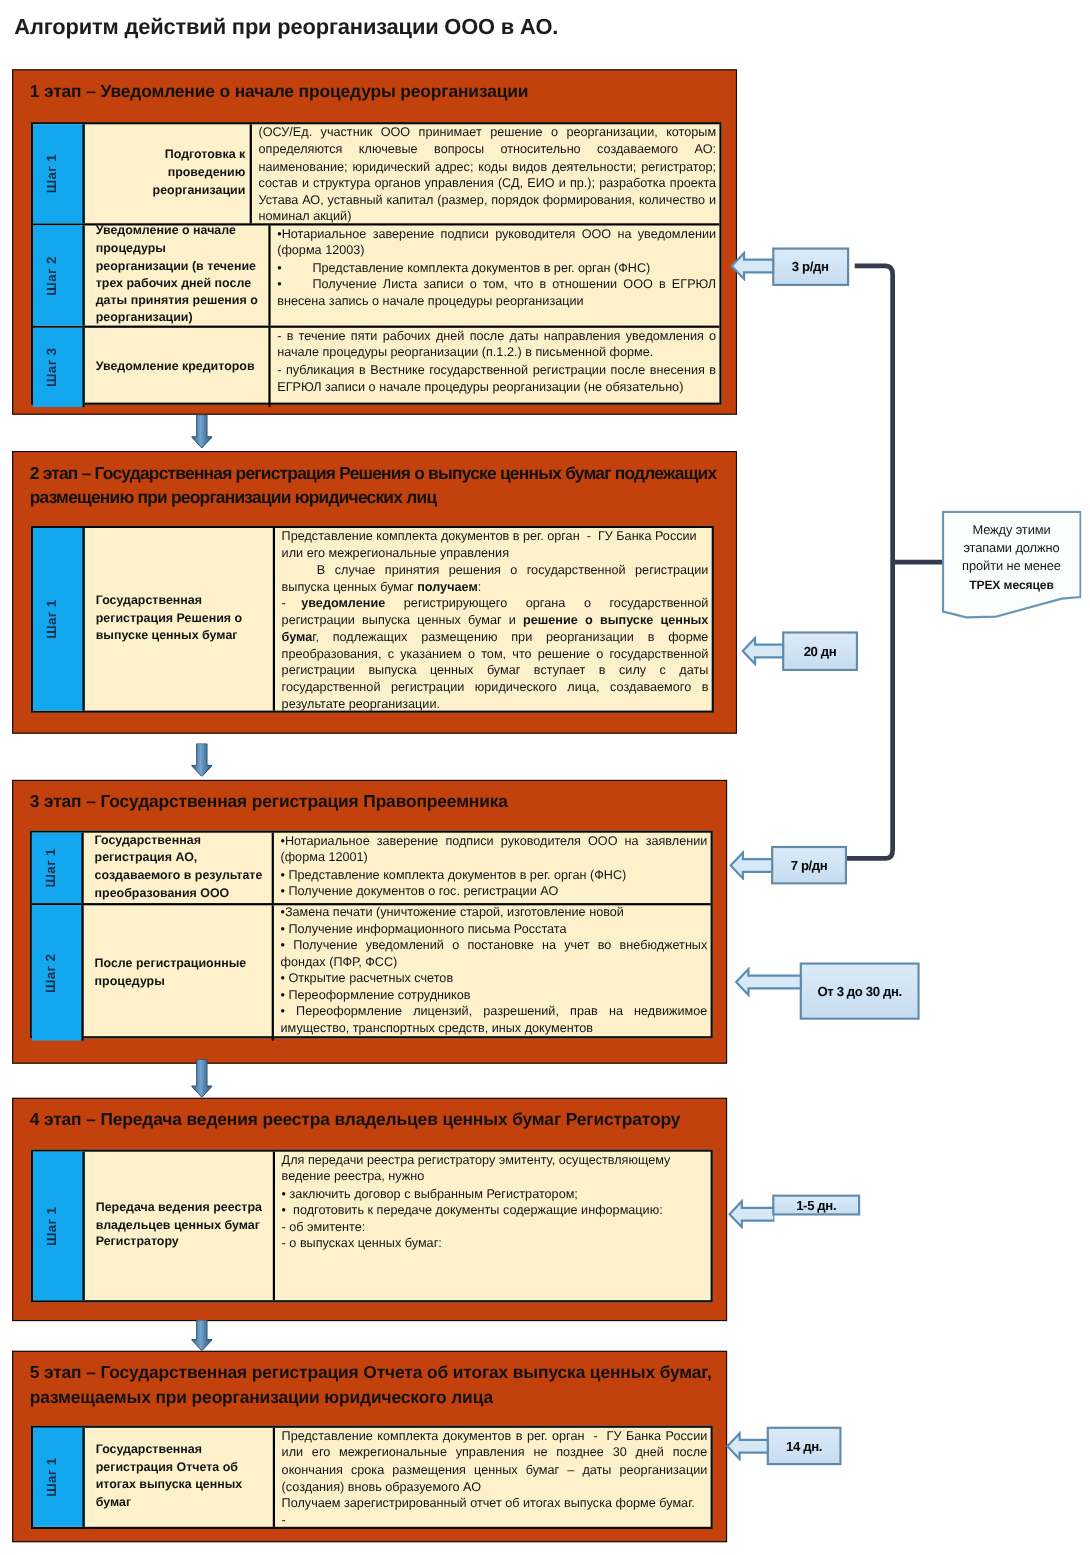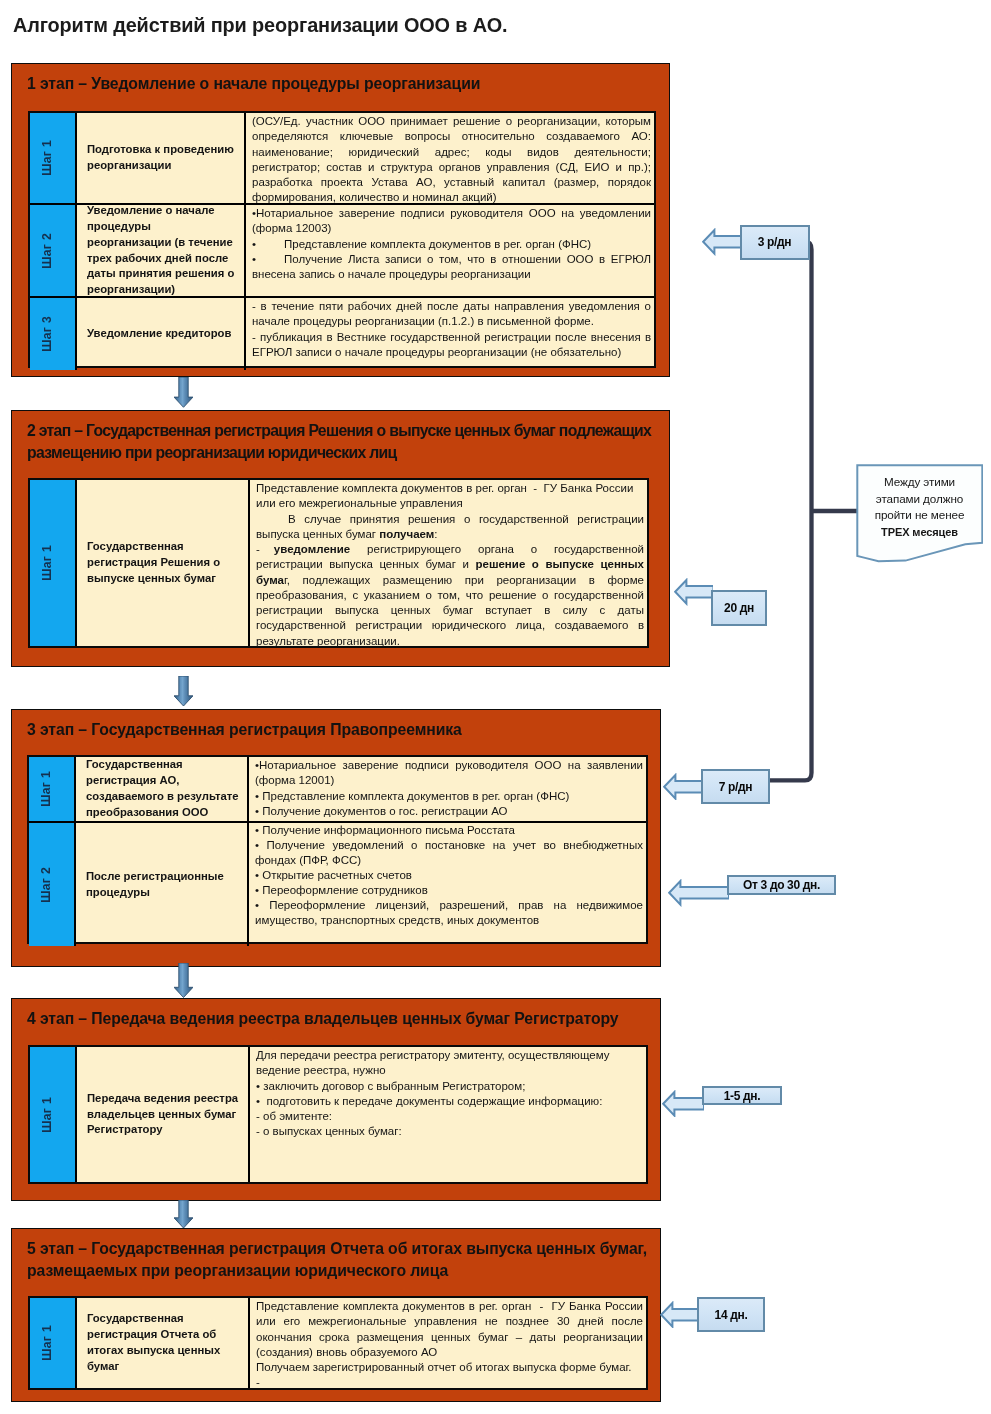--- a/index.html
+++ b/index.html
@@ -61,21 +61,21 @@
 <div class="page">
   <div id="doc-title">Алгоритм действий при реорганизации ООО в АО.</div>
 
   <div class="stage" style="left:11px;top:63px;width:659px;height:314px;">
     <div class="stage-title" style="left:15px;top:9px;width:630px;">1 этап – Уведомление о начале процедуры реорганизации</div>
     <div class="steps" style="left:16px;top:47px;width:628px;height:257px;">
       <div class="srow" style="height:92px;">
         <div class="stepno" style="width:47px;">
           <span>Шаг 1</span>
         </div>
-        <div class="stepname" style="width:169px;">
+        <div class="stepname" style="width:152px;text-align:right;">
           <span>Подготовка к проведению реорганизации</span>
         </div>
         <div class="sbody">
           <p>(ОСУ/Ед. участник ООО принимает решение о реорганизации, которым определяются ключевые вопросы относительно создаваемого АО: наименование; юридический адрес; коды видов деятельности; регистратор; состав и структура органов управления (СД, ЕИО и пр.); разработка проекта Устава АО, уставный капитал (размер, порядок формирования, количество и номинал акций)</p>
         </div>
       </div>
       <div class="srow" style="height:93px;">
         <div class="stepno" style="width:47px;">
           <span>Шаг 2</span>
         </div>
@@ -147,20 +147,21 @@
         </div>
       </div>
       <div class="srow" style="height:123px;">
         <div class="stepno" style="width:47px;">
           <span>Шаг 2</span>
         </div>
         <div class="stepname" style="width:173px;">
           <span>После регистрационные процедуры</span>
         </div>
         <div class="sbody tight">
+          <p class="nj">•Замена печати (уничтожение старой, изготовление новой</p>
           <p class="nj">• Получение информационного письма Росстата</p>
           <p class="jl">
               <i>•  Получение уведомлений о постановке на учет во внебюджетных</i>
               <i class="last">фондах (ПФР, ФСС)</i>
             </p>
           <p class="nj">• Открытие расчетных счетов</p>
           <p class="nj">• Переоформление сотрудников</p>
           <p class="jl">
               <i>•  Переоформление лицензий, разрешений, прав на недвижимое</i>
               <i class="last">имущество, транспортных средств, иных документов</i>
@@ -239,52 +240,52 @@
   </svg>
   <svg class="dnarrow" style="left:174.0px;top:1200.0px;" width="19.0" height="28.00" viewBox="0 0 19.0 28.00">
     <path d="M4.8 0 H14.2 V17.80 H19.0 L9.50 28.00 L0 17.80 H4.8 Z" fill="url(#dga)" stroke="#2c4f6e" stroke-width="0.9" stroke-linejoin="miter"></path>
   </svg>
 
   <svg class="connector" style="left:760px;top:230px;" width="110" height="570" viewBox="0 0 110 570">
     <path d="M17 11.7 H45 Q51.5 11.7 51.5 19.5 V542.7 Q51.5 550.4 45 550.4 H9" fill="none" stroke="#353a4c" stroke-width="4.3" stroke-linecap="butt"></path>
     <path d="M51.5 281 H98" fill="none" stroke="#353a4c" stroke-width="4.3"></path>
   </svg>
 
-  <div class="durlbl" style="left:702px;top:224.5px;width:107.5px;height:35.5px;">
+  <div class="durlbl" style="left:664px;top:224.5px;width:107.5px;height:35.5px;">
     <svg style="position:absolute;left:0;top:3.9px;" width="39.5" height="27.6" viewBox="0 0 39.5 27.6">
       <path d="M39.5 8.0 H12.4 V2.0 L1.2 13.8 L12.4 25.6 V19.6 H39.5 Z" fill="#d7e8f7" stroke="#5b8cb5" stroke-width="2.0" stroke-linejoin="miter"></path>
     </svg>
     <div class="boxy" style="left:37.5px;top:0;width:70.0px;height:35.5px;">
       <span>3 р/дн</span>
     </div>
   </div>
 
   <div class="durlbl" style="left:673.5px;top:574.0px;width:106.5px;height:36.0px;">
     <svg style="position:absolute;left:0;top:4.2px;" width="39.5" height="27.6" viewBox="0 0 39.5 27.6">
       <path d="M39.5 8.0 H12.4 V2.0 L1.2 13.8 L12.4 25.6 V19.6 H39.5 Z" fill="#d7e8f7" stroke="#5b8cb5" stroke-width="2.0" stroke-linejoin="miter"></path>
     </svg>
-    <div class="boxy" style="left:37.5px;top:16px;width:56px;height:36.0px;">
+    <div class="boxy" style="left:37.5px;top:0;width:69.0px;height:36.0px;">
       <span>20 дн</span>
     </div>
   </div>
 
   <div class="durlbl" style="left:663.0px;top:769.0px;width:107.0px;height:35.0px;">
     <svg style="position:absolute;left:0;top:3.7px;" width="40.0" height="27.6" viewBox="0 0 40.0 27.6">
       <path d="M40.0 8.0 H12.4 V2.0 L1.2 13.8 L12.4 25.6 V19.6 H40.0 Z" fill="#d7e8f7" stroke="#5b8cb5" stroke-width="2.0" stroke-linejoin="miter"></path>
     </svg>
     <div class="boxy" style="left:38.0px;top:0;width:69.0px;height:35.0px;">
       <span>7 р/дн</span>
     </div>
   </div>
 
   <div class="durlbl" style="left:668.0px;top:875.0px;width:168.0px;height:36.0px;">
     <svg style="position:absolute;left:0;top:4.2px;" width="61.0" height="27.6" viewBox="0 0 61.0 27.6">
       <path d="M61.0 8.0 H12.4 V2.0 L1.2 13.8 L12.4 25.6 V19.6 H61.0 Z" fill="#d7e8f7" stroke="#5b8cb5" stroke-width="2.0" stroke-linejoin="miter"></path>
     </svg>
-    <div class="boxy" style="left:59.0px;top:0;width:109.0px;height:20px;">
+    <div class="boxy" style="left:59.0px;top:0;width:109.0px;height:52px;">
       <span>От 3 до 30 дн.</span>
     </div>
   </div>
 
   <div class="durlbl" style="left:662.0px;top:1086.0px;width:120.0px;height:35.0px;">
     <svg style="position:absolute;left:0;top:3.7px;" width="42.0" height="27.6" viewBox="0 0 42.0 27.6">
       <path d="M42.0 8.0 H12.4 V2.0 L1.2 13.8 L12.4 25.6 V19.6 H42.0 Z" fill="#d7e8f7" stroke="#5b8cb5" stroke-width="2.0" stroke-linejoin="miter"></path>
     </svg>
     <div class="boxy" style="left:40.0px;top:0;width:80.0px;height:19px;">
       <span>1-5 дн.</span>

